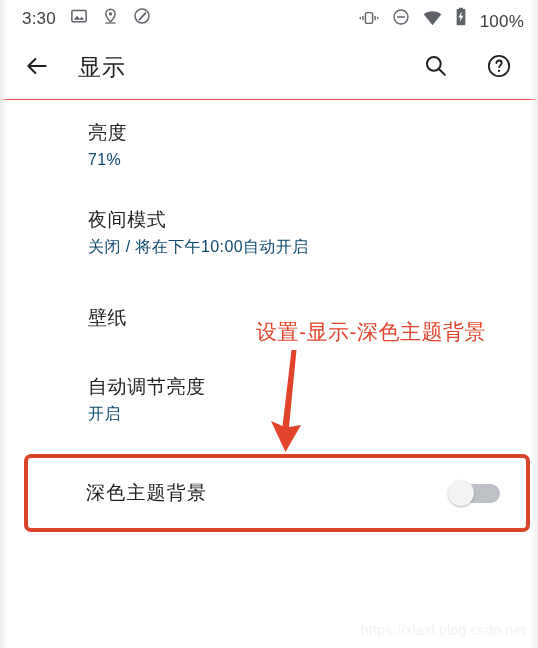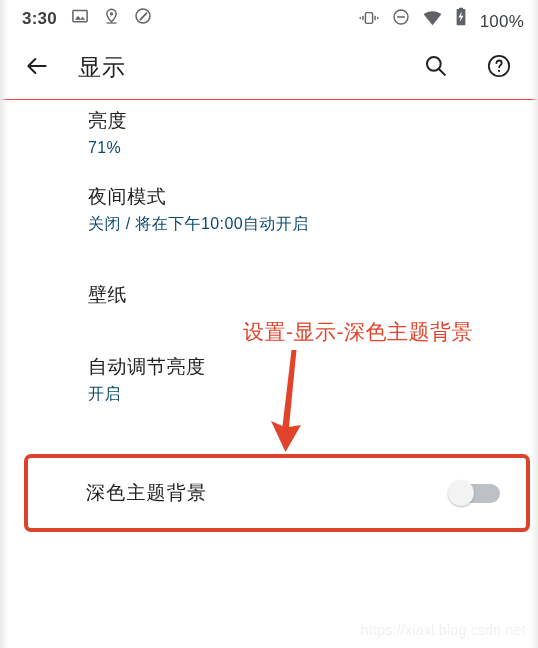--- a/index.html
+++ b/index.html
@@ -46,21 +46,20 @@
   .status-left {
     display: flex;
     align-items: center;
     gap: 14px;
   }
   .status-time {
     font-size: 17px;
     color: #3c4043;
     letter-spacing: 0.2px;
     line-height: 1;
-    font-weight: bold;
   }
   .status-right {
     margin-left: auto;
     display: flex;
     align-items: flex-end;
     gap: 13px;
   }
   .status-battery-text {
     font-size: 17px;
     color: #3c4043;
@@ -109,21 +108,21 @@
   }
 
   
   .list {
     position: relative;
     padding-top: 8px;
   }
   .row {
     position: relative;
     display: flex;
-    align-items: flex-start;
+    align-items: center;
     padding: 0 26px 0 88px;
     box-sizing: border-box;
     min-height: 72px;
   }
   .row-text { flex: 1 1 auto; min-width: 0; }
   .row-title {
     font-size: 19px;
     color: #202124;
     line-height: 1.35;
     letter-spacing: 0.6px;
@@ -204,21 +203,21 @@
     display: flex;
     align-items: center;
     justify-content: center;
     flex: none;
     margin-right: 22px;
   }
 
   
   .annot-text {
     position: absolute;
-    left: 243px;
+    left: 256px;
     top: 318px;
     font-size: 21px;
     color: #e2442b;
     letter-spacing: 0.5px;
     white-space: nowrap;
     z-index: 20;
   }
   .annot-arrow {
     position: absolute;
     left: 252px;

